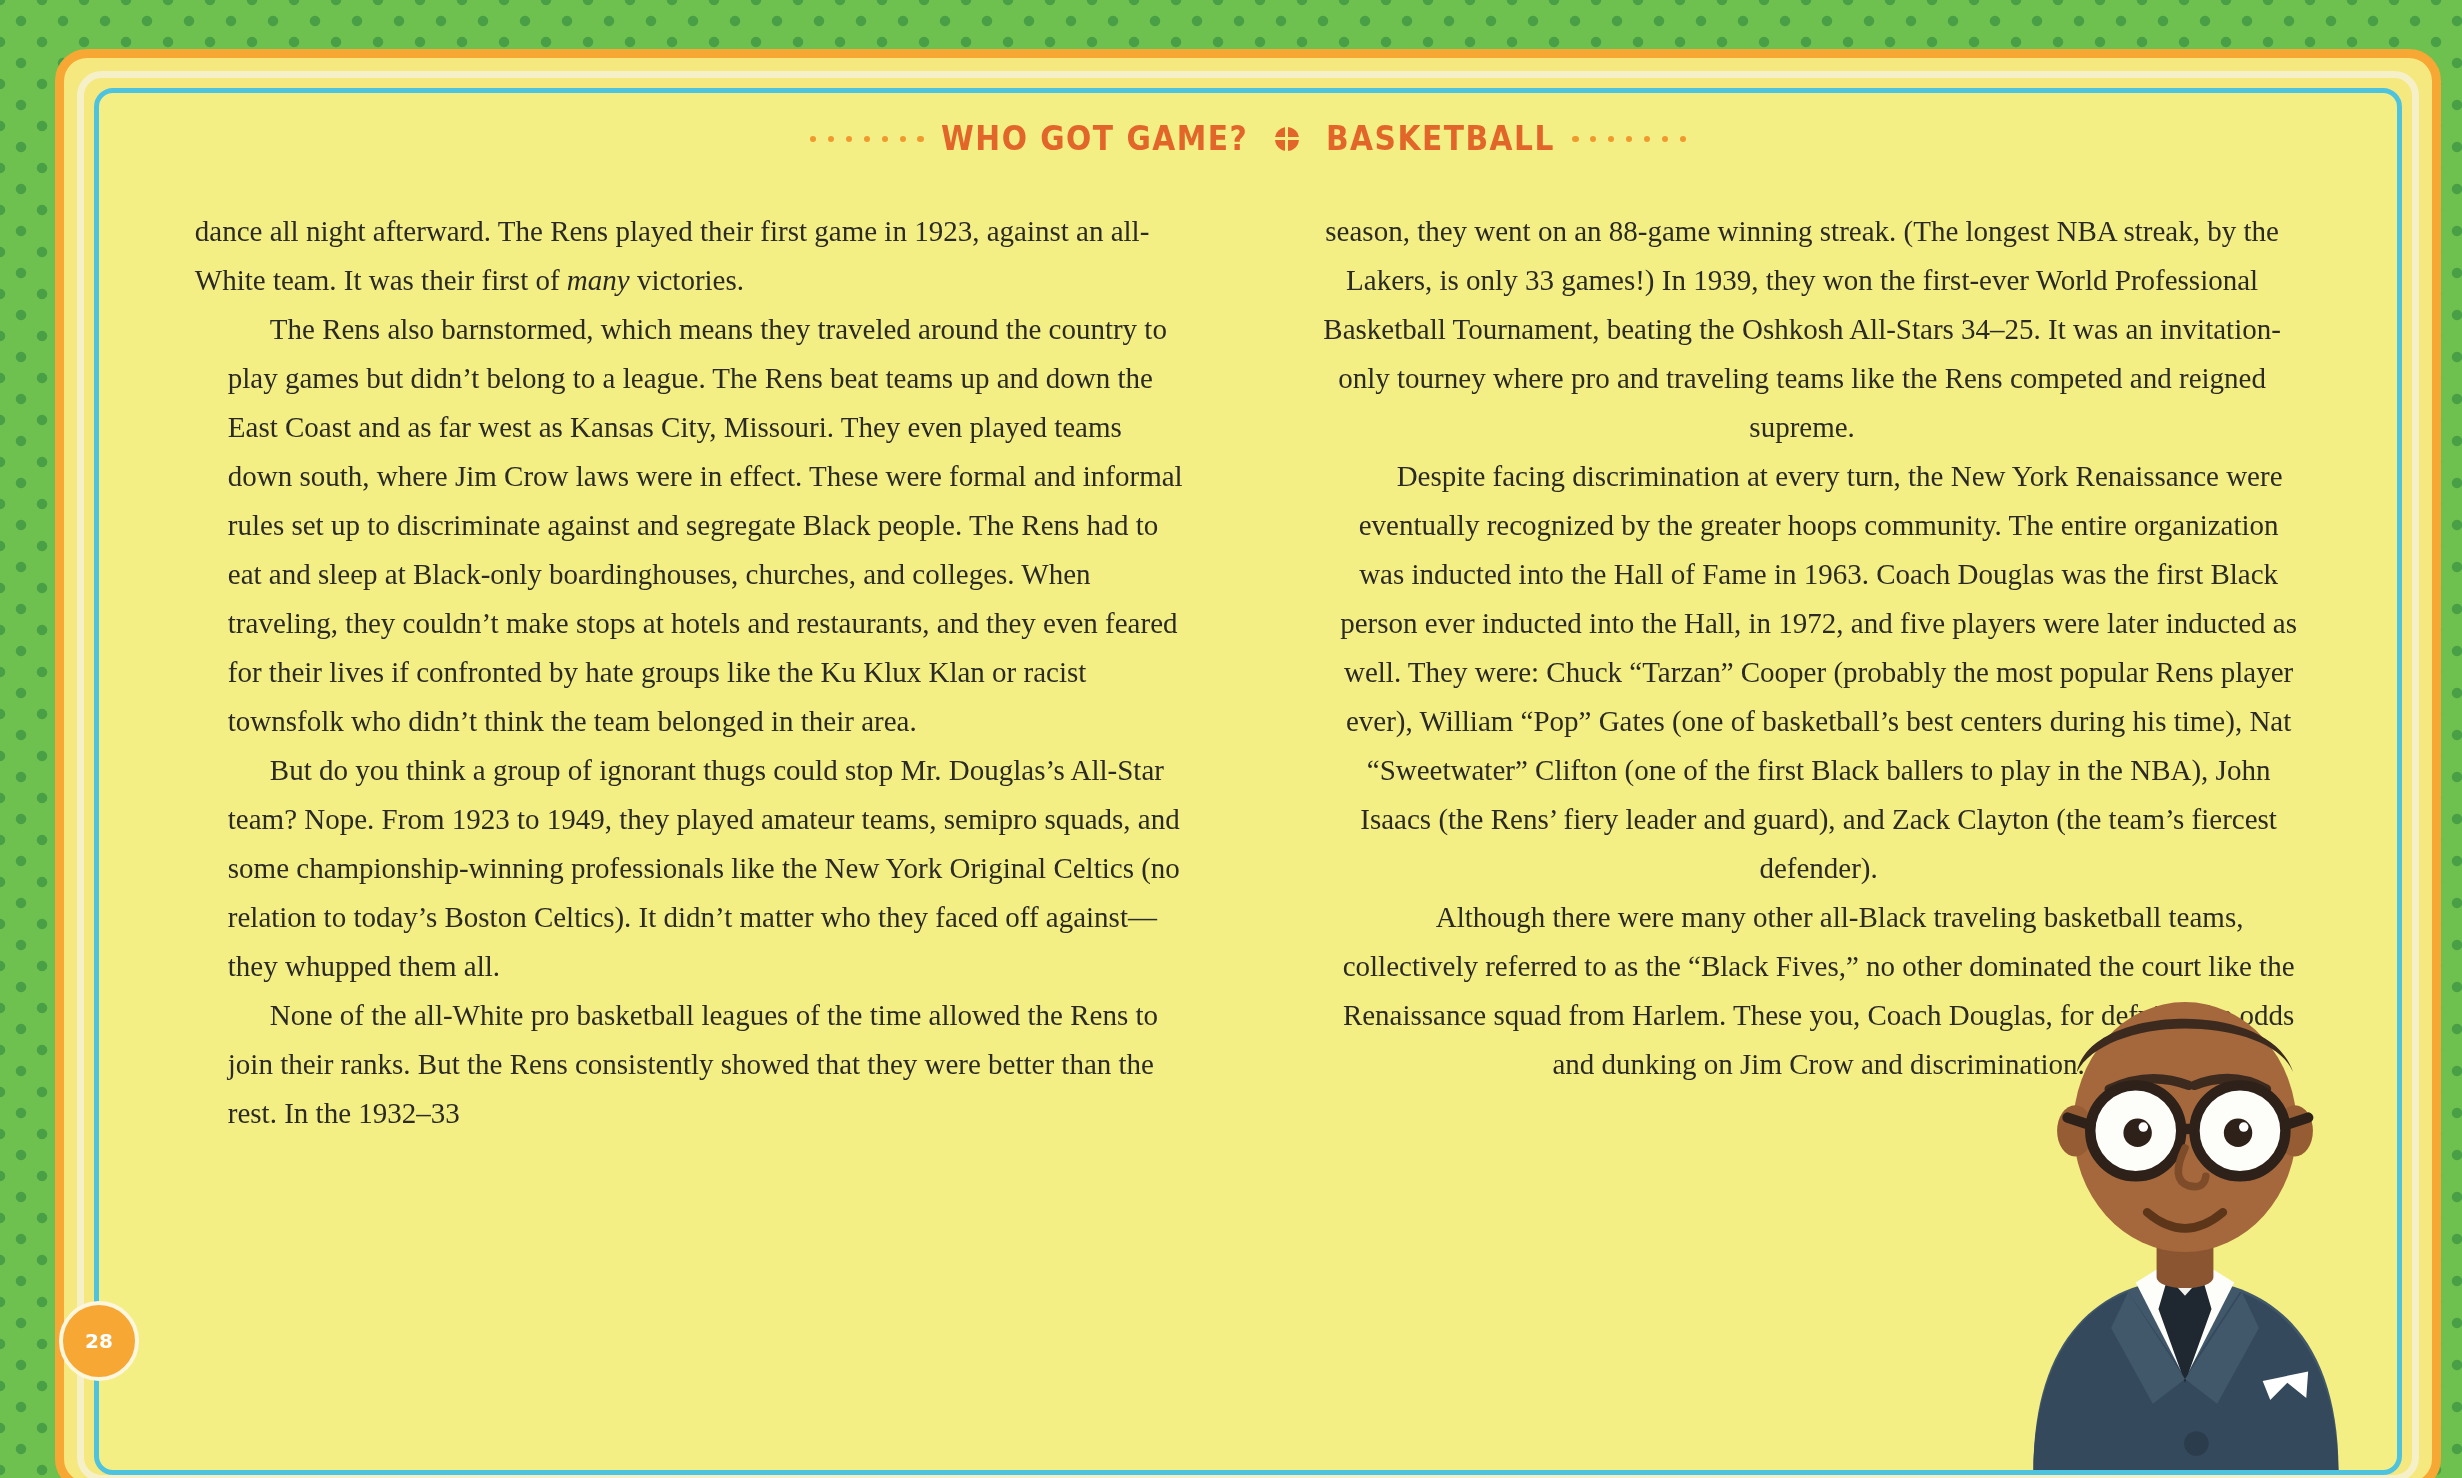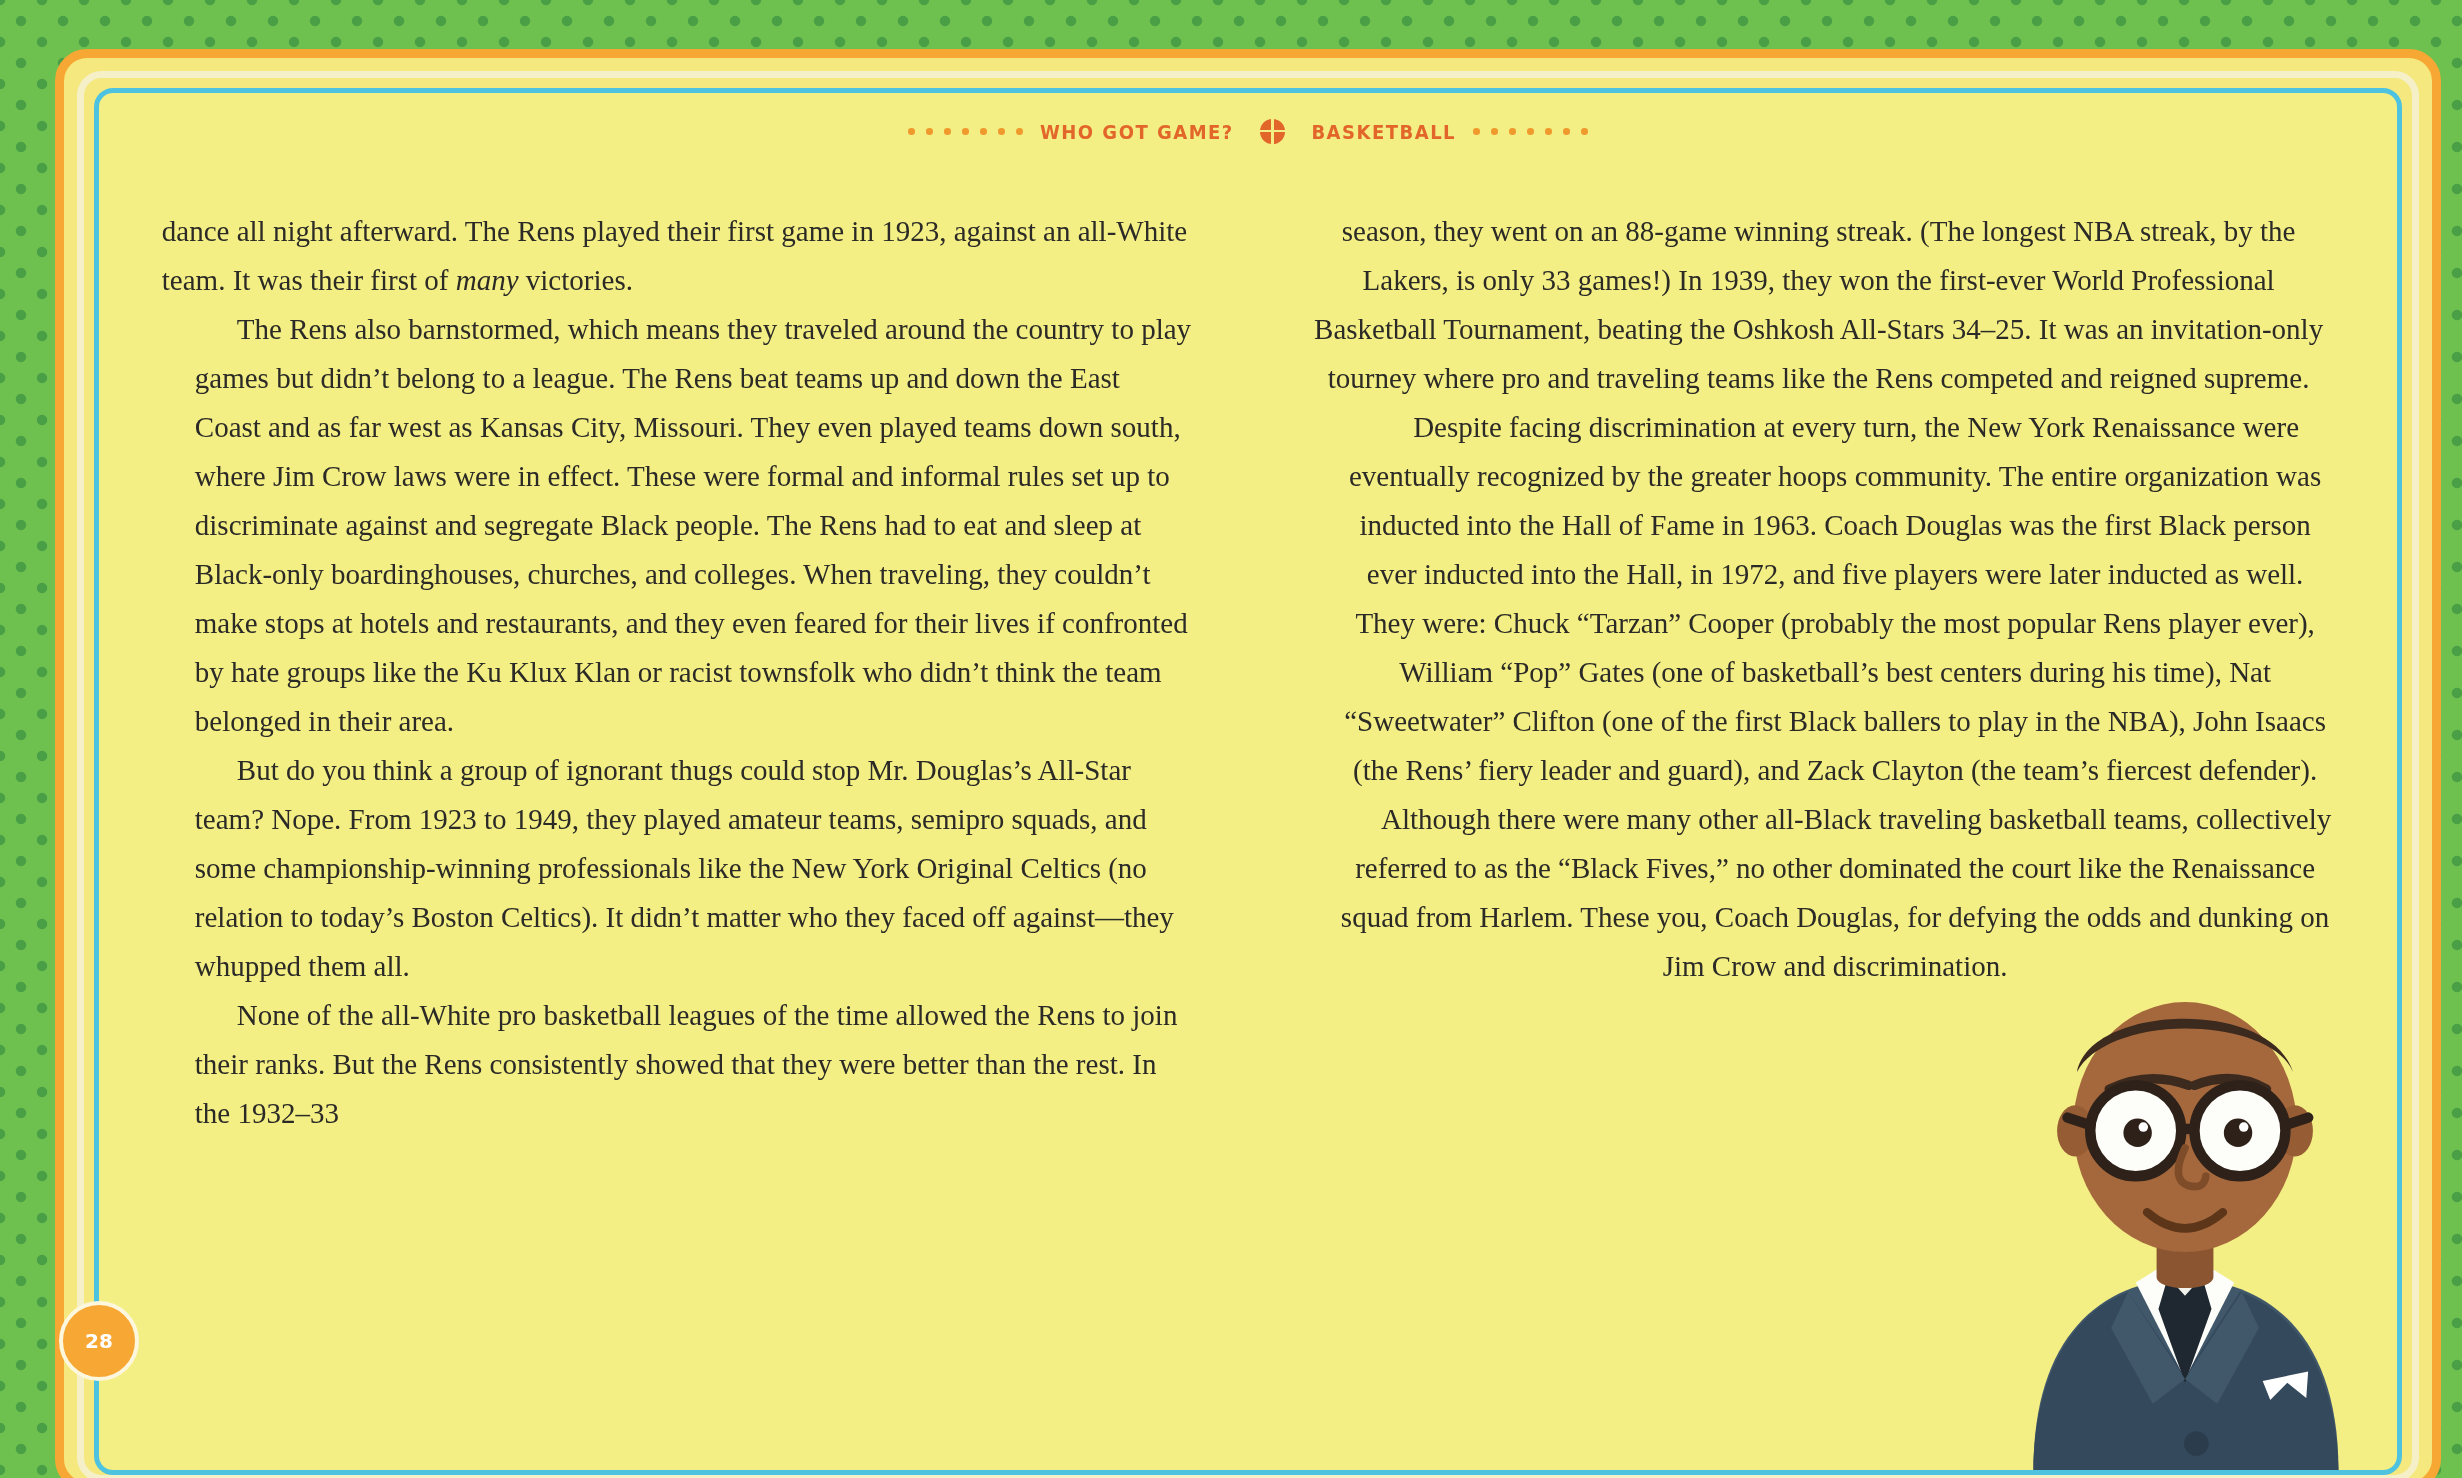--- a/index.html
+++ b/index.html
@@ -90,21 +90,21 @@
     display: block;
     width: 6.6px;
     height: 6.6px;
     border-radius: 50%;
     background: #f09a2e;
   }
   .head-text {
     font-family: "DejaVu Sans Condensed", "Liberation Sans", sans-serif;
     font-weight: bold;
     letter-spacing: 1.5px;
-    font-size: 20px;
+    font-size: 33px;
     color: #e2662a;
     text-transform: uppercase;
     white-space: nowrap;
   }
   .ball-icon {
     display: inline-block;
     width: 24.6px;
     height: 24.6px;
     border-radius: 50%;
     background: #e2662a;
@@ -126,21 +126,21 @@
   }
 
   
   .columns {
     position: absolute;
     top: 114px;
     left: 0;
     right: 0;
     bottom: 0;
     display: flex;
-    padding: 0 63px;
+    padding: 0 96px;
     box-sizing: border-box;
   }
   .col {
     flex: 0 0 50%;
     box-sizing: border-box;
     padding-right: 55px;
   }
   .col + .col {
     padding-right: 0;
     padding-left: 55px;

